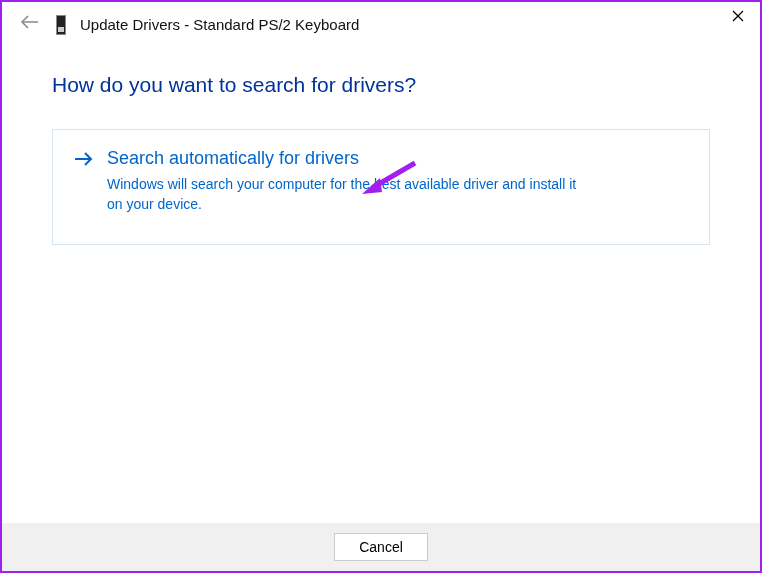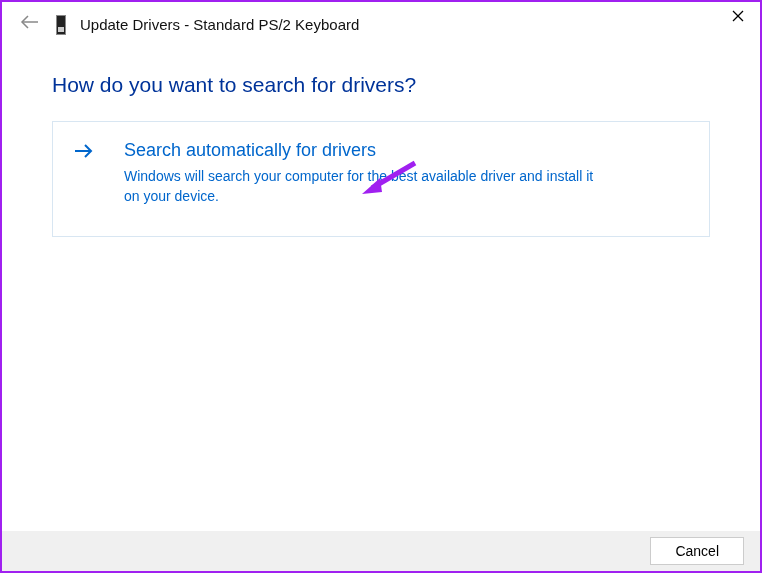--- a/index.html
+++ b/index.html
@@ -53,29 +53,29 @@
       font-size: 15px;
       color: #111;
     }
     .content {
       padding: 28px 50px 0 50px;
     }
     .main-heading {
       font-size: 21px;
       color: #003399;
       font-weight: 400;
-      margin-bottom: 24px;
+      margin-bottom: 32px;
     }
     .option {
       border: 1px solid transparent;
       padding: 18px 20px 30px 20px;
       margin-bottom: 24px;
       cursor: pointer;
       display: flex;
-      gap: 29px;
+      gap: 12px;
     }
     .option.boxed {
       border: 1px solid #d8e6f2;
     }
     .option-arrow {
       color: #0066cc;
       font-size: 22px;
       line-height: 1.2;
       flex-shrink: 0;
     }
@@ -96,25 +96,25 @@
       position: absolute;
       top: 156px;
       left: 358px;
       pointer-events: none;
     }
     .footer {
       position: absolute;
       bottom: 0;
       left: 0;
       right: 0;
-      height: 40px;
+      height: 48px;
       background: #f0f0f0;
       display: flex;
       align-items: center;
-      justify-content: flex-end;
+      justify-content: center;
       padding: 0 16px;
     }
     .cancel-btn {
       background: #fff;
       border: 1px solid #ccc;
       padding: 5px 24px;
       font-size: 14px;
       font-family: inherit;
       cursor: pointer;
     }

